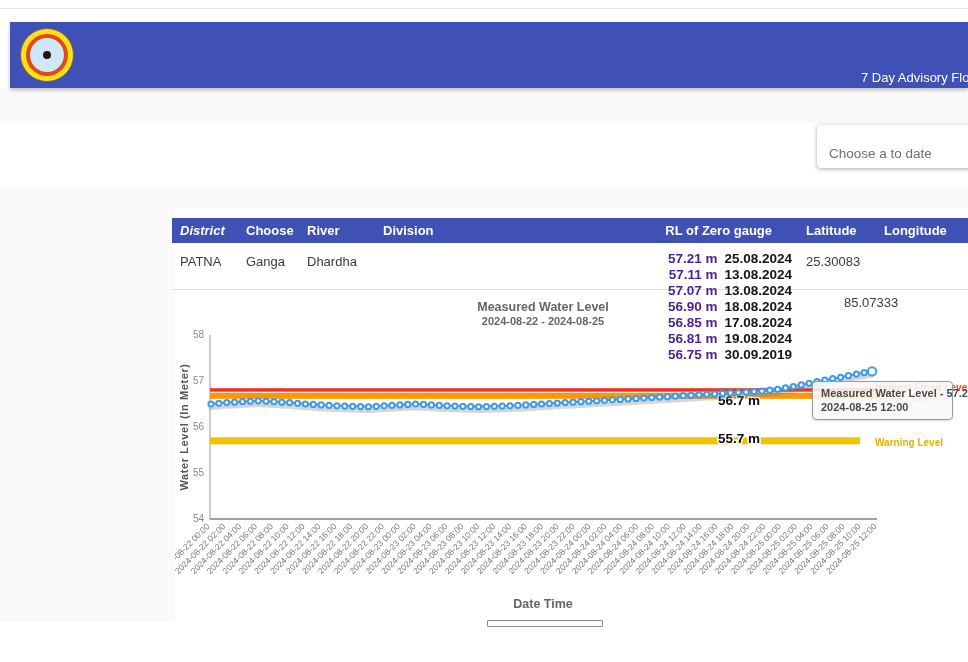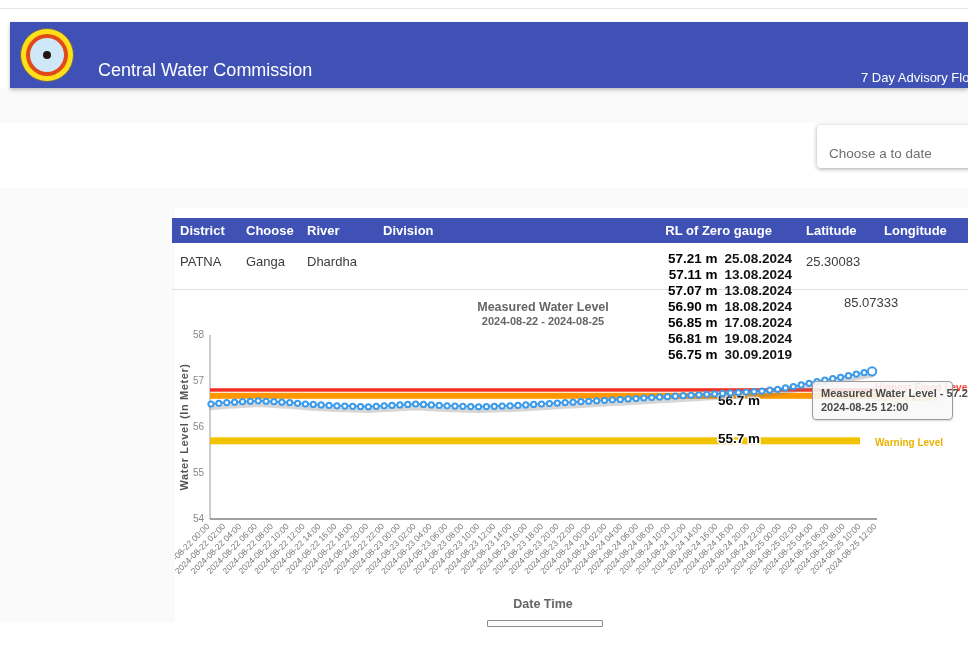--- a/index.html
+++ b/index.html
@@ -35,21 +35,21 @@
 
   
   .card { position:absolute; left:175px; top:208px; width:793px; height:417px; background:#fff; }
   .thead { position:absolute; left:172px; top:218px; width:796px; height:25px; background:#3f51b5; }
   .th { position:absolute; top:223px; color:#fff; font-size:13px; font-weight:bold; white-space:nowrap; }
   .td { position:absolute; top:254px; color:#3c3c3c; font-size:13px; white-space:nowrap; }
   .row-border { position:absolute; left:172px; top:289px; width:796px; height:1px; background:#e0e0e0; }
 
   .rl-list { position:absolute; left:650px; top:251px; width:142px; }
   .rl-line { display:flex; justify-content:flex-end; height:16px; line-height:16px; white-space:nowrap; }
-  .rl-val { color:#000000; font-weight:bold; font-size:13.5px; text-align:right; }
+  .rl-val { color:#4c1d95; font-weight:bold; font-size:13.5px; text-align:right; }
   .rl-date { color:#141414; font-weight:bold; font-size:13.5px; margin-left:7px; }
 
   
   #chart-wrap { position:absolute; left:175px; top:290px; width:793px; height:345px; }
   .ct  { font:bold 12.5px "Liberation Sans", sans-serif; fill:#666; text-anchor:middle; }
   .cs  { font:bold 11px "Liberation Sans", sans-serif; fill:#666; text-anchor:middle; }
   .cyl { font:bold 11px "Liberation Sans", sans-serif; fill:#555; letter-spacing:.6px; }
   .cyt { font:10px "Liberation Sans", sans-serif; fill:#888; }
   .cxt { font:8.5px "Liberation Sans", sans-serif; fill:#777; }
   .lbl { font:bold 13.5px "Liberation Sans", sans-serif; fill:#0a0a0a; paint-order:stroke; stroke:#fff; stroke-width:3px; }
@@ -74,33 +74,32 @@
   <div class="band-gray" style="left:0;top:208px;width:175px;height:414px;"></div>
 
   <div class="appbar">
     <div class="logo">
       <div class="ring">
           <div class="core">
             <div class="dot"></div>
           </div>
         </div>
     </div>
-    <div class="app-title">Central Water Commission</div>
     <div class="app-right">7 Day Advisory Flood</div>
   </div>
 
 
   <div class="datebox" id="to-box">
     <span class="ph">Choose a to date</span>
   </div>
 
   <div class="card"></div>
 
   <div class="thead"></div>
-  <div class="th" style="left:180px;">District</div>
+  <div class="th" style="left:180px;font-style:italic;">District</div>
   <div class="th" style="left:246px;">Choose</div>
   <div class="th" style="left:307px;">River</div>
   <div class="th" style="left:383px;">Division</div>
   <div class="th" style="left:650px;width:122px;text-align:right;">RL of Zero gauge</div>
   <div class="th" style="left:806px;">Latitude</div>
   <div class="th" style="left:884px;">Longitude</div>
 
   <div class="td" style="left:180px;text-align:right;">PATNA</div>
   <div class="td" style="left:246px;">Ganga</div>
   <div class="td" style="left:307px;">Dhardha</div>

